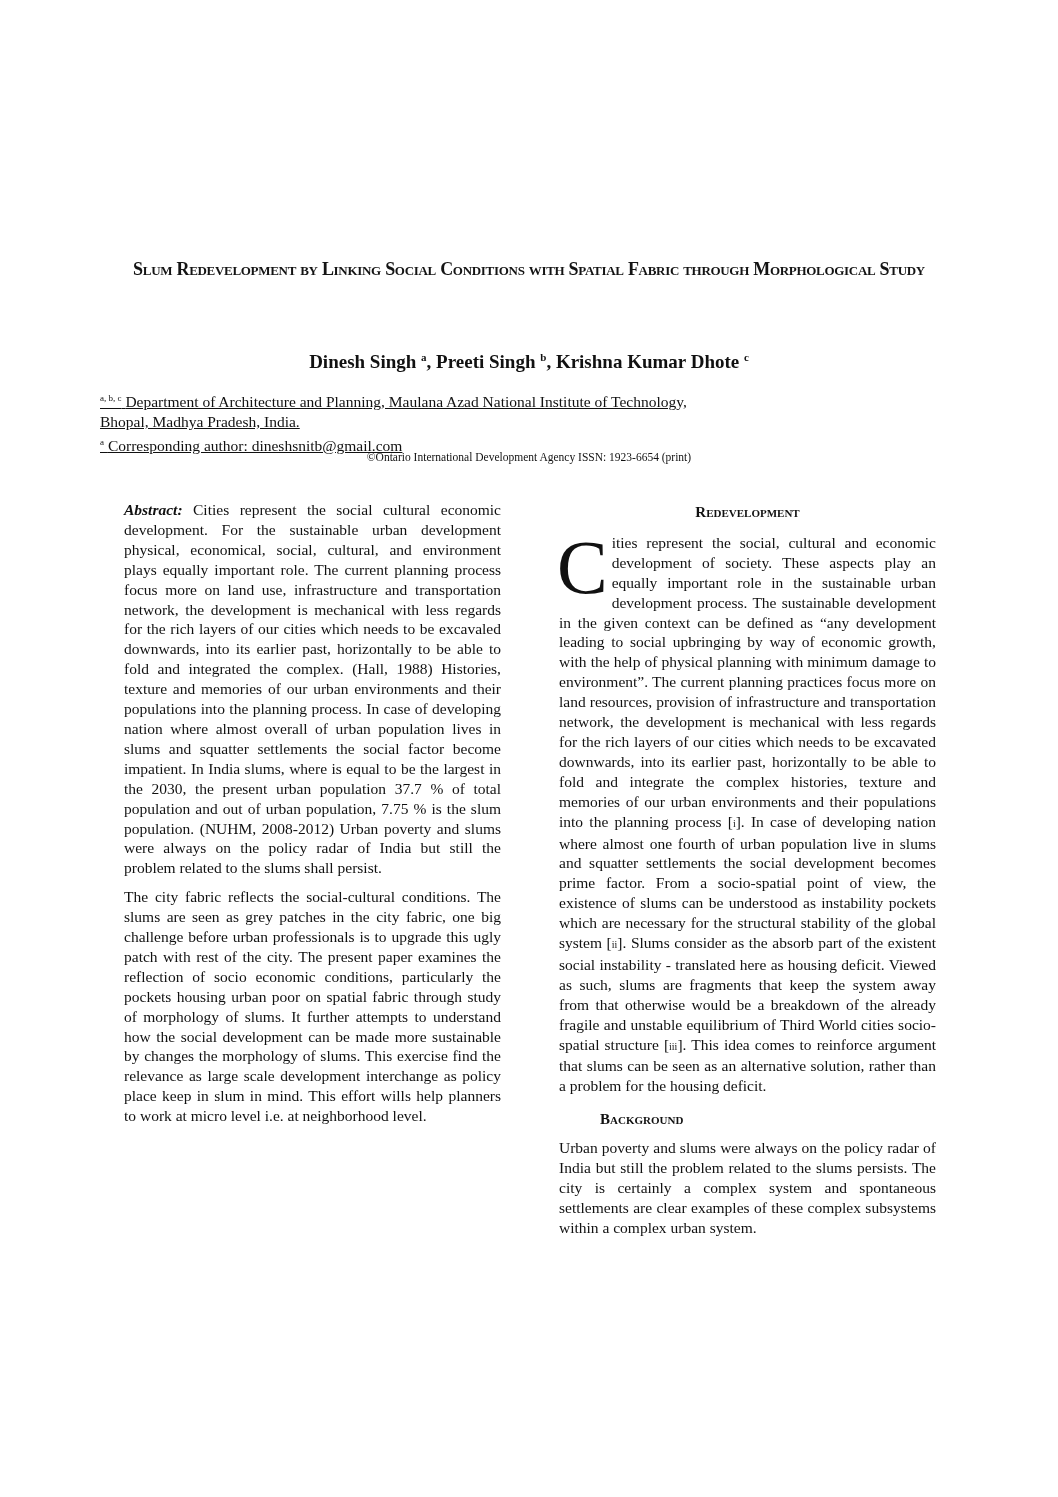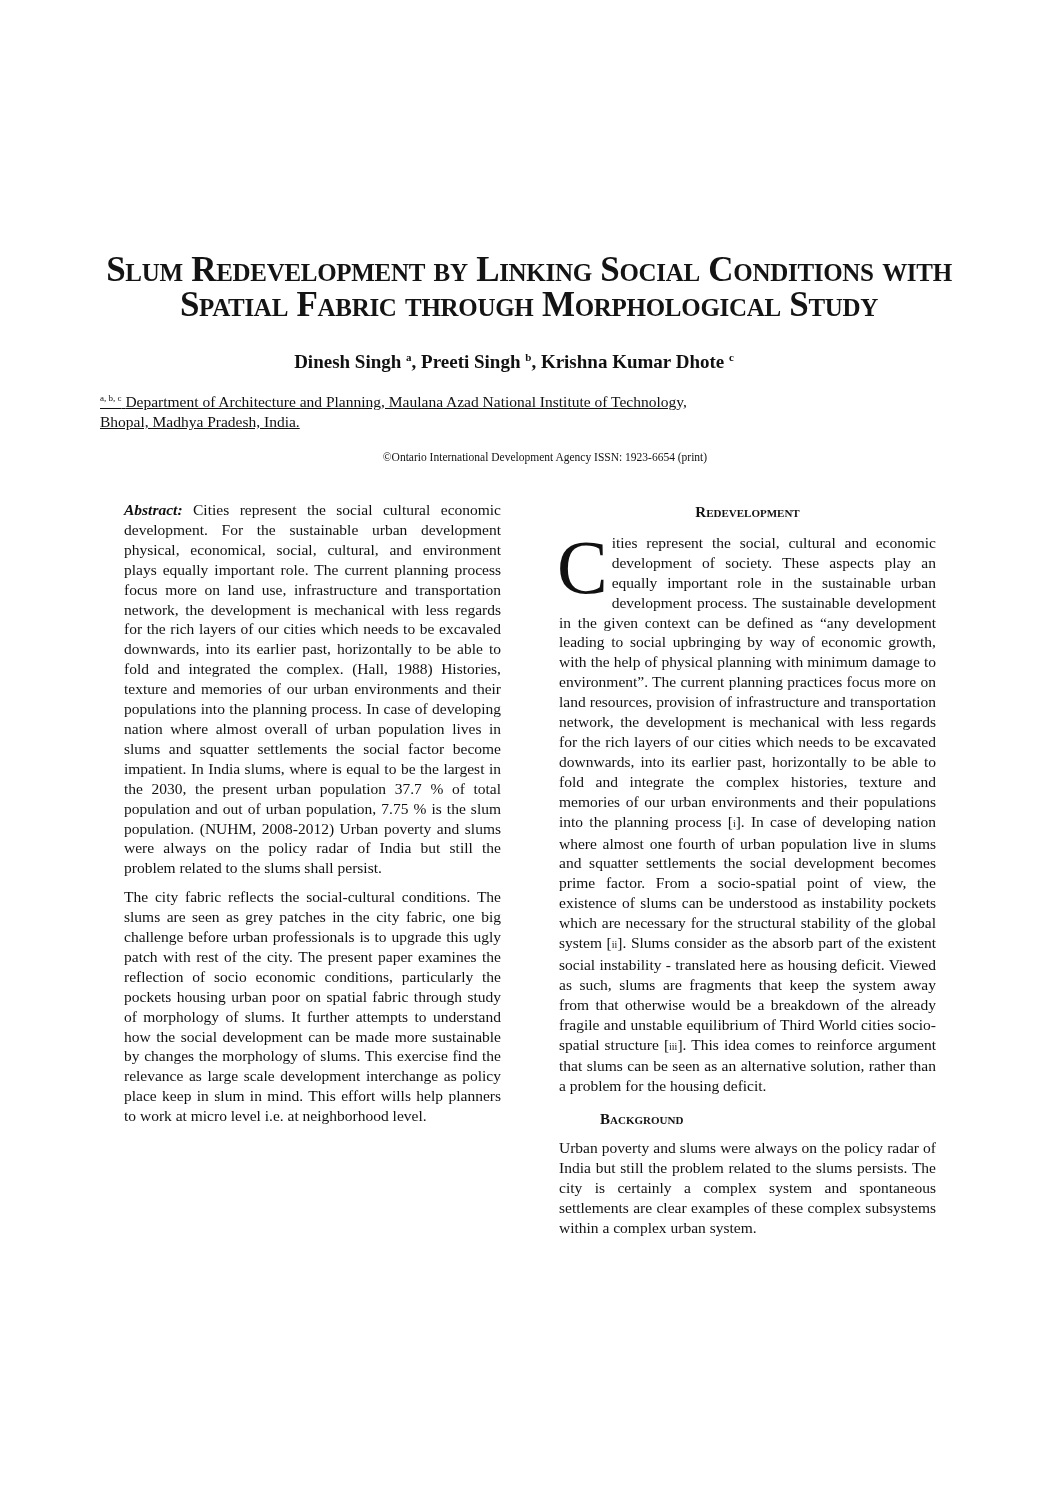--- a/index.html
+++ b/index.html
@@ -2,35 +2,35 @@
 <html><head>
   <meta charset="utf-8">
   <style>
     html, body { margin: 0; padding: 0; background: #ffffff; }
     body {
       width: 1058px; height: 1497px; position: relative; overflow: hidden;
       font-family: "Liberation Serif", "DejaVu Serif", serif; color: #111;
     }
     .title {
       position: absolute; left: 100px; width: 858px; top: 252px;
-      text-align: center; font-weight: bold; font-size: 35px; line-height: 35px;
+      text-align: center; font-weight: bold; font-size: 18px; line-height: 35px;
       font-variant: small-caps; letter-spacing: -0.3px; color: #141414;
     }
     .authors {
-      position: absolute; left: 85px; width: 858px; top: 345px;
+      position: absolute; left: 100px; width: 858px; top: 345px;
       text-align: center; font-weight: bold; font-size: 19px; line-height: 24px;
     }
     .authors sup { font-size: 11px; font-weight: bold; }
     .affil {
       position: absolute; left: 100px; width: 858px; top: 388px;
       text-align: left; font-size: 15.5px; line-height: 20px; text-decoration: underline;
     }
     .affil sup { font-size: 9px; }
     .journal {
-      position: absolute; left: 116px; width: 858px; top: 449px;
+      position: absolute; left: 100px; width: 858px; top: 449px;
       text-align: center; font-size: 11.5px; line-height: 16px;
     }
     .col {
       position: absolute; top: 500px; width: 377px;
       font-size: 15.5px; line-height: 19.9px; text-align: justify;
     }
     .col.left { left: 124px; }
     .col.right { left: 559px; top: 503px; }
     .col p { margin: 0 0 9px 0; }
     .lead { font-weight: bold; font-style: italic; }
@@ -58,20 +58,24 @@
   <span>Krishna Kumar Dhote</span>
   <sup>c</sup>
 </div>
 
 <div class="affil">
   <div>
     <sup>a, b, c</sup>
     <span>Department of Architecture and Planning, Maulana Azad National Institute of Technology,</span>
   </div>
   <div>Bhopal, Madhya Pradesh, India.</div>
+  <div>
+    <sup>a</sup>
+    <span>Corresponding author: dineshsnitb@gmail.com</span>
+  </div>
 </div>
 
 <div class="journal">
   <div>©Ontario International Development Agency ISSN: 1923-6654 (print)</div>
 </div>
 
 <div class="col left">
   <p>
     <span class="lead">Abstract:</span>
     <span>Cities represent the social cultural economic development. For the sustainable urban development physical, economical, social, cultural, and environment plays equally important role. The current planning process focus more on land use, infrastructure and transportation network, the development is mechanical with less regards for the rich layers of our cities which needs to be excavaled downwards, into its earlier past, horizontally to be able to fold and integrated the complex. (Hall, 1988) Histories, texture and memories of our urban environments and their populations into the planning process. In case of developing nation where almost overall of urban population lives in slums and squatter settlements the social factor become impatient. In India slums, where is equal to be the largest in the 2030, the present urban population 37.7 % of total population and out of urban population, 7.75 % is the slum population. (NUHM, 2008-2012) Urban poverty and slums were always on the policy radar of India but still the problem related to the slums shall persist.</span>

